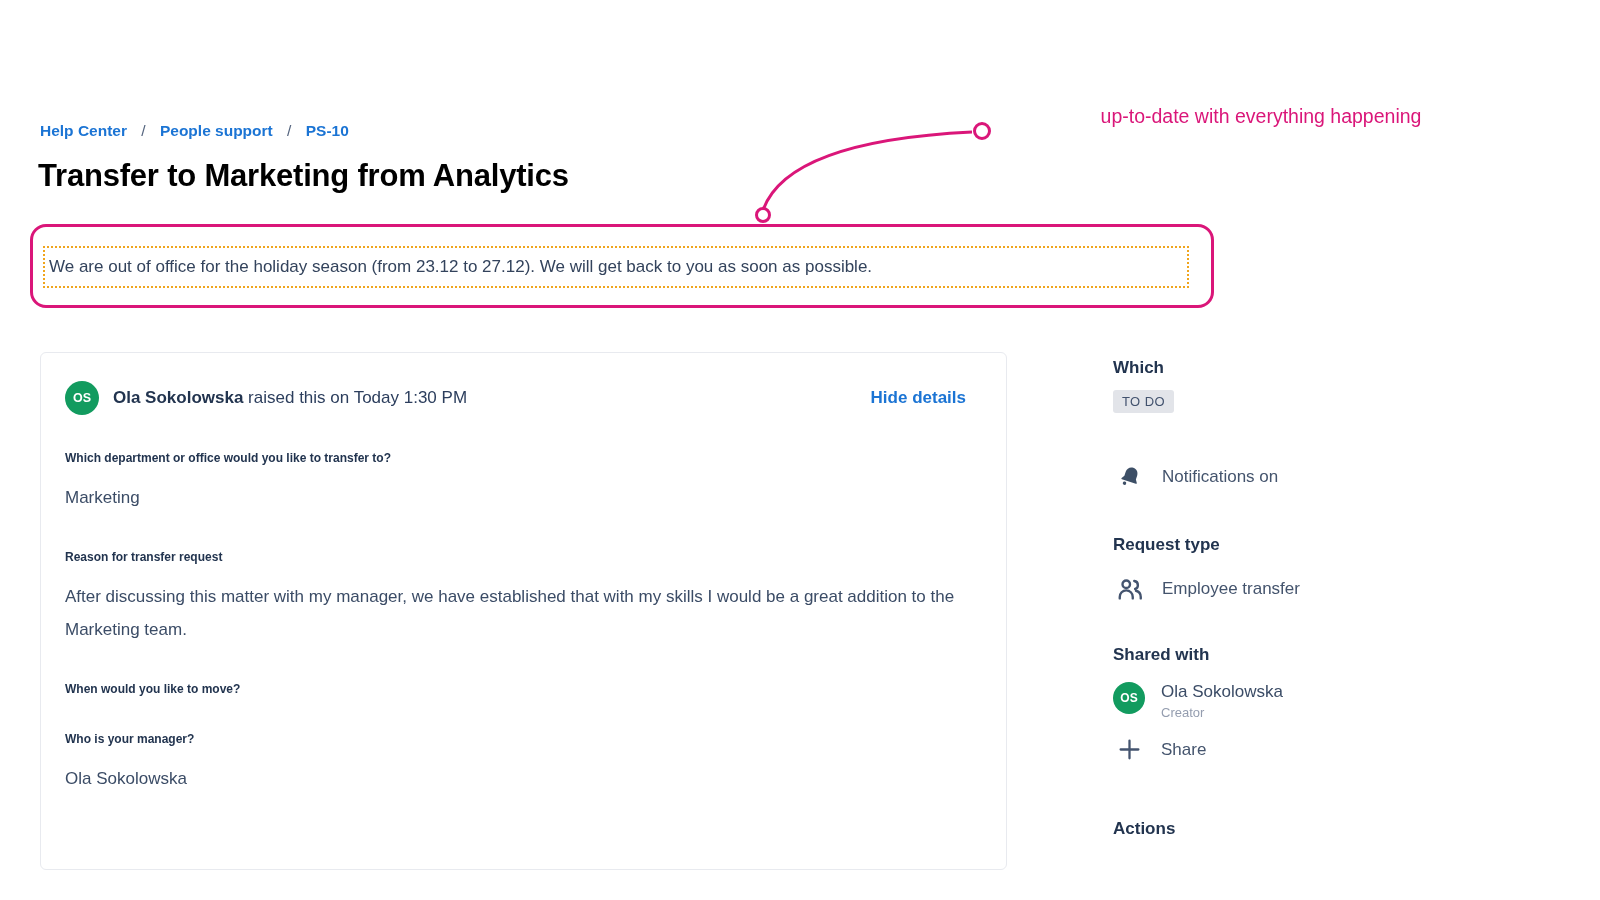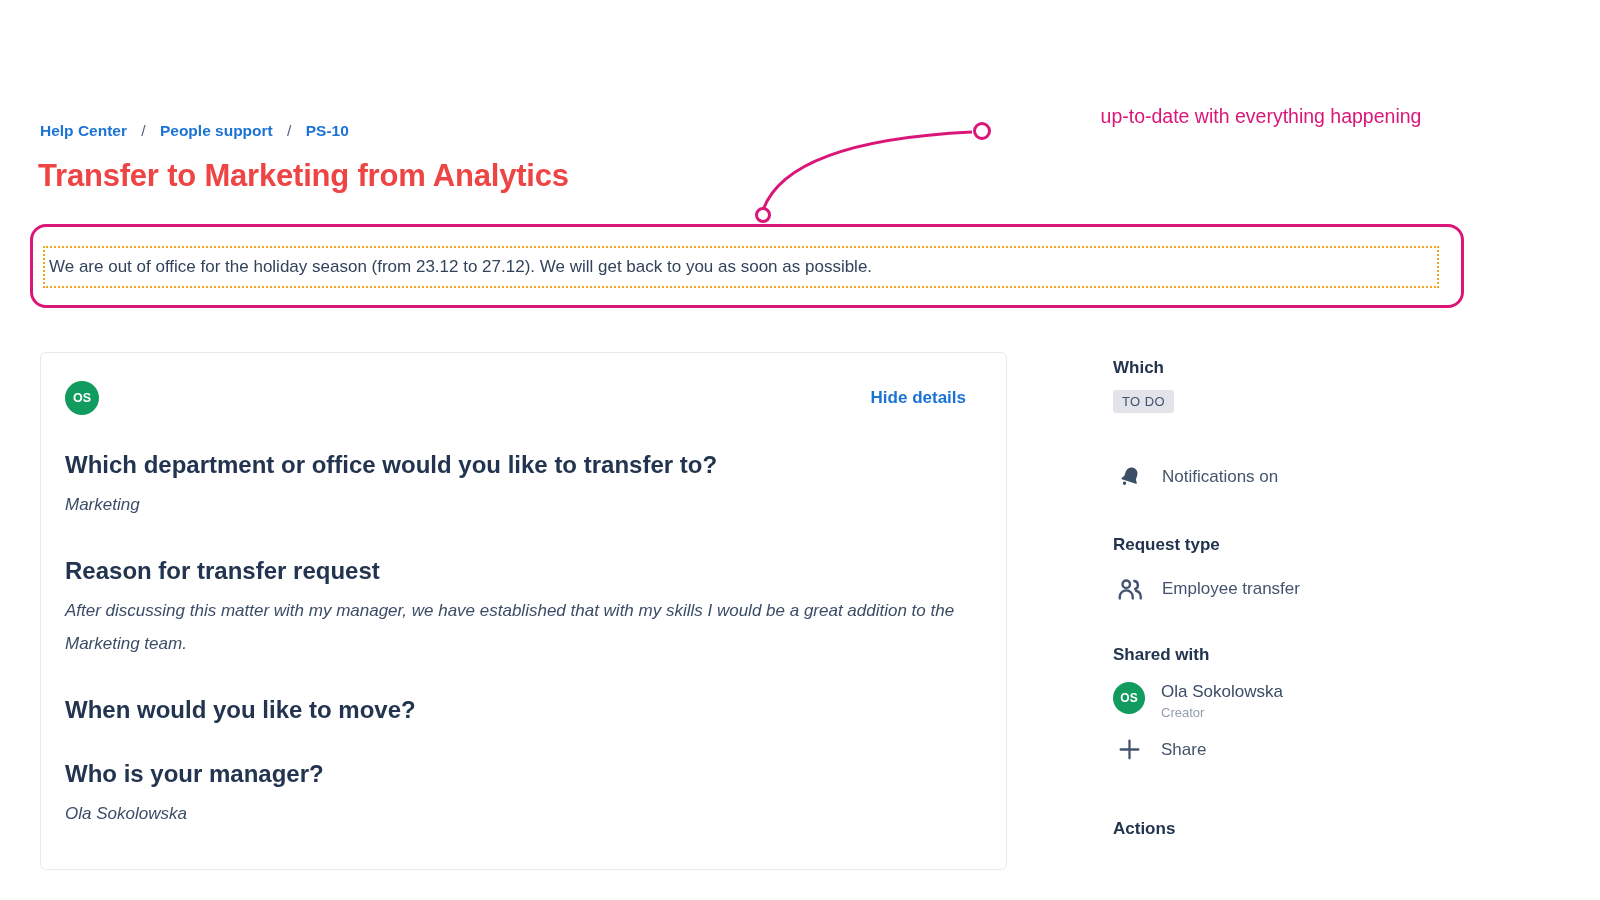--- a/index.html
+++ b/index.html
@@ -4,50 +4,50 @@
 <style>
   * { margin:0; padding:0; box-sizing:border-box; }
   html,body { width:1600px; height:900px; background:#ffffff; overflow:hidden;
               font-family:"Liberation Sans", sans-serif; color:#3b4c66; }
 
   
   .breadcrumb { position:absolute; left:40px; top:122px; font-size:15.5px; font-weight:700; }
   .breadcrumb a { color:#1b74d4; text-decoration:none; cursor:pointer; }
   .breadcrumb .sep { color:#54647e; font-weight:400; margin:0 10px; }
   .page-title { position:absolute; left:38px; top:158px; font-size:31px; font-weight:700;
-                color:#ef4444; letter-spacing:-0.2px; }
+                color:#000000; letter-spacing:-0.2px; }
 
   
   .annotation { position:absolute; left:1000px; top:101px; width:522px; text-align:center;
                 color:#da1679; font-size:19.5px; line-height:30px; }
   .annotation .hl { font-style:italic; }
   .connector { position:absolute; left:0; top:0; width:1600px; height:900px; pointer-events:none; }
 
   
-  .banner { position:absolute; left:30px; top:224px; width:1434px; height:84px;
+  .banner { position:absolute; left:30px; top:224px; width:1184px; height:84px;
             border:3px solid #da1679; border-radius:16px; background:#fff; }
   .banner-inner { position:absolute; left:10px; right:22px; top:19px; bottom:17px;
                   border:2px dotted #f0a51d; display:flex; align-items:center; }
   .banner-inner span { padding-left:4px; font-size:17px; color:#33435c; }
 
   
   .card { position:absolute; left:40px; top:352px; width:967px; height:518px;
           background:#fff; border:1px solid #e8eaef; border-radius:6px;
           padding:28px 40px 0 24px; }
   .card-header { display:flex; align-items:center; }
   .avatar { width:34px; height:34px; border-radius:50%; background:#129b5f; color:#fff;
             font-size:12.5px; font-weight:700; display:flex; align-items:center;
             justify-content:center; flex:0 0 auto; }
   .card-header .who { margin-left:14px; font-size:17px; color:#2c3e5d; }
   .card-header .who b { color:#22344f; }
   .hide-details { margin-left:auto; color:#1b74d4; font-size:17px; font-weight:700;
                   text-decoration:none; cursor:pointer; }
-  .qa .question { margin-top:36px; font-size:24px; font-weight:700; color:#22344f; }
-  .qa .answer   { margin-top:9px; font-size:17px; color:#3b4c66; line-height:33px;
-                  max-width:895px;font-style:italic; }
+  .qa .question { margin-top:36px; font-size:12px; font-weight:700; color:#22344f; }
+  .qa .answer   { margin-top:16px; font-size:17px; color:#3b4c66; line-height:33px;
+                  max-width:895px; }
 
   
   .sidebar { position:absolute; left:1113px; top:352px; width:400px; height:548px; }
   .sb-label { position:absolute; font-size:17px; font-weight:700; color:#22344f; }
   .status-badge { position:absolute; left:0; top:38px; background:#e2e4e9; color:#42526e;
                   font-size:13px; font-weight:400; letter-spacing:.4px; padding:4px 9px;
                   border-radius:3px; }
   .sb-row { position:absolute; display:flex; align-items:center; cursor:pointer; }
   .sb-row .txt { font-size:17px; color:#44546d; }
   .icon-box { width:30px; display:flex; justify-content:center; margin-right:17px; flex:0 0 auto; }
@@ -82,20 +82,21 @@
 
 <div class="banner">
   <div class="banner-inner">
     <span>We are out of office for the holiday season (from 23.12 to 27.12). We will get back to you as soon as possible.</span>
   </div>
 </div>
 
 <section class="card">
   <div class="card-header">
     <div class="avatar">OS</div>
+    <div class="who"><b>Ola Sokolowska</b><span> raised this on Today 1:30 PM</span></div>
     <a class="hide-details">Hide details</a>
   </div>
 
   <div class="qa">
     <p class="question">Which department or office would you like to transfer to?</p>
     <p class="answer">Marketing</p>
     <p class="question">Reason for transfer request</p>
     <p class="answer">After discussing this matter with my manager, we have established that with my skills I would be a great addition to the Marketing team.</p>
     <p class="question">When would you like to move?</p>
     <p class="question">Who is your manager?</p>

